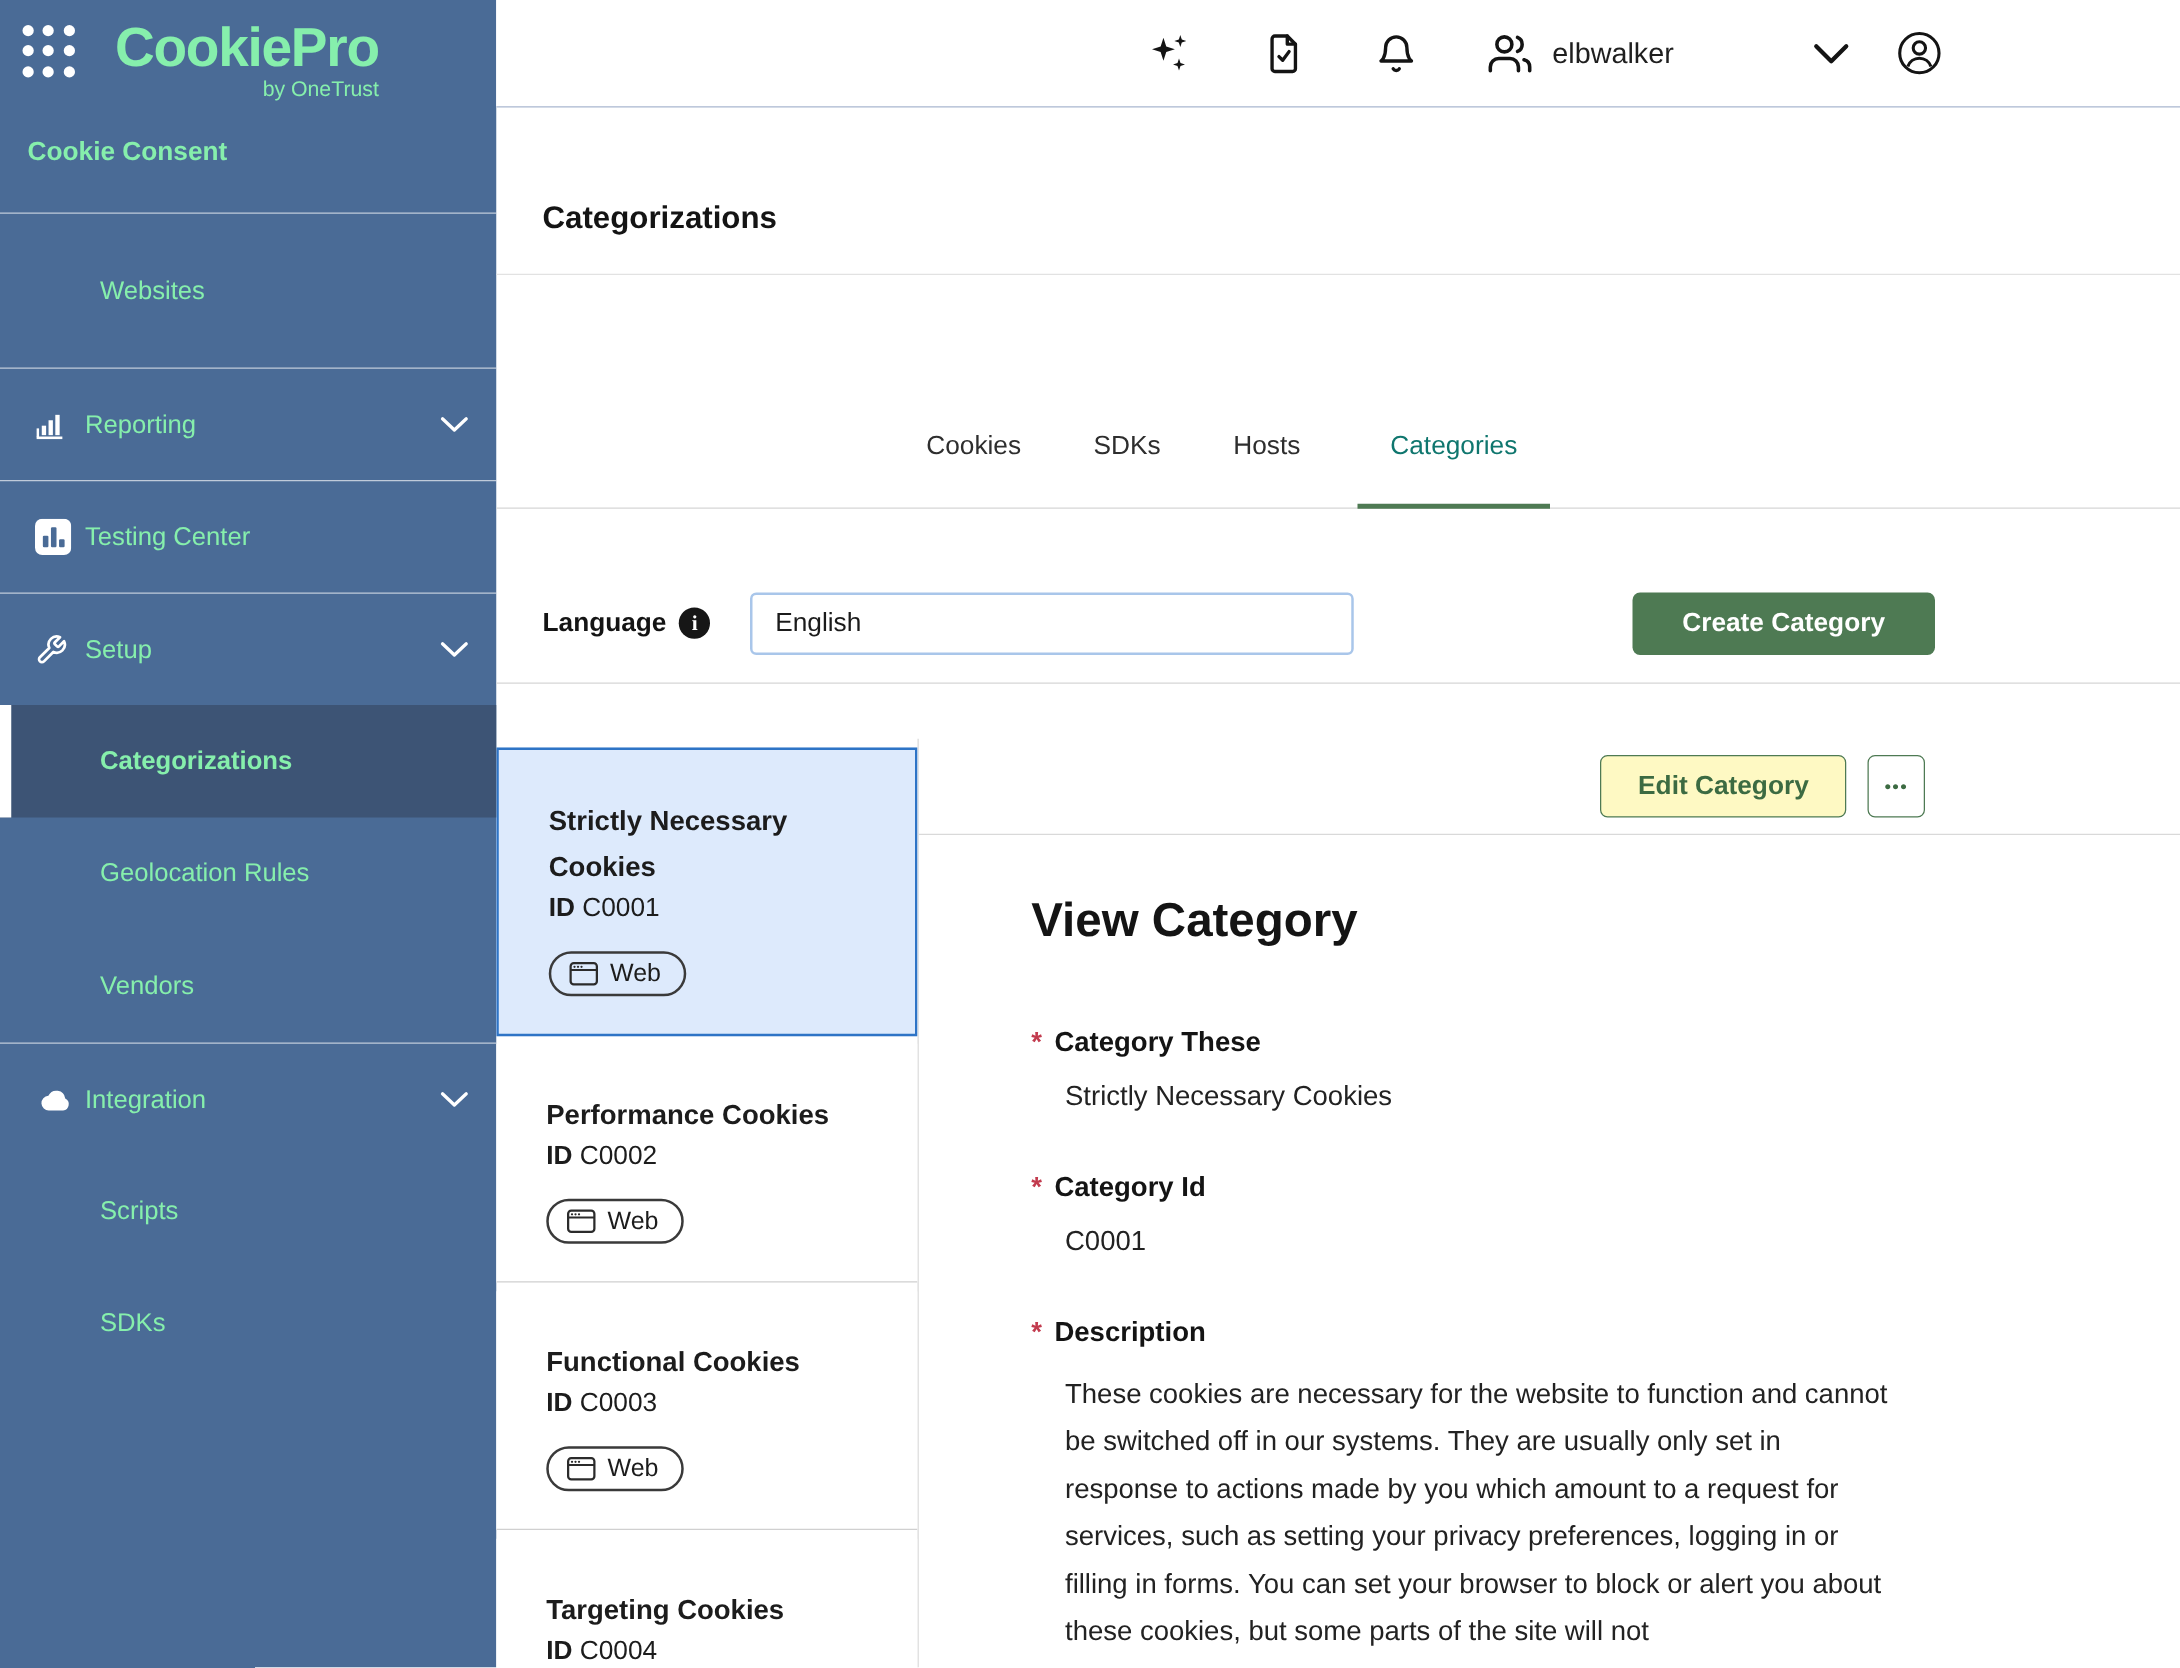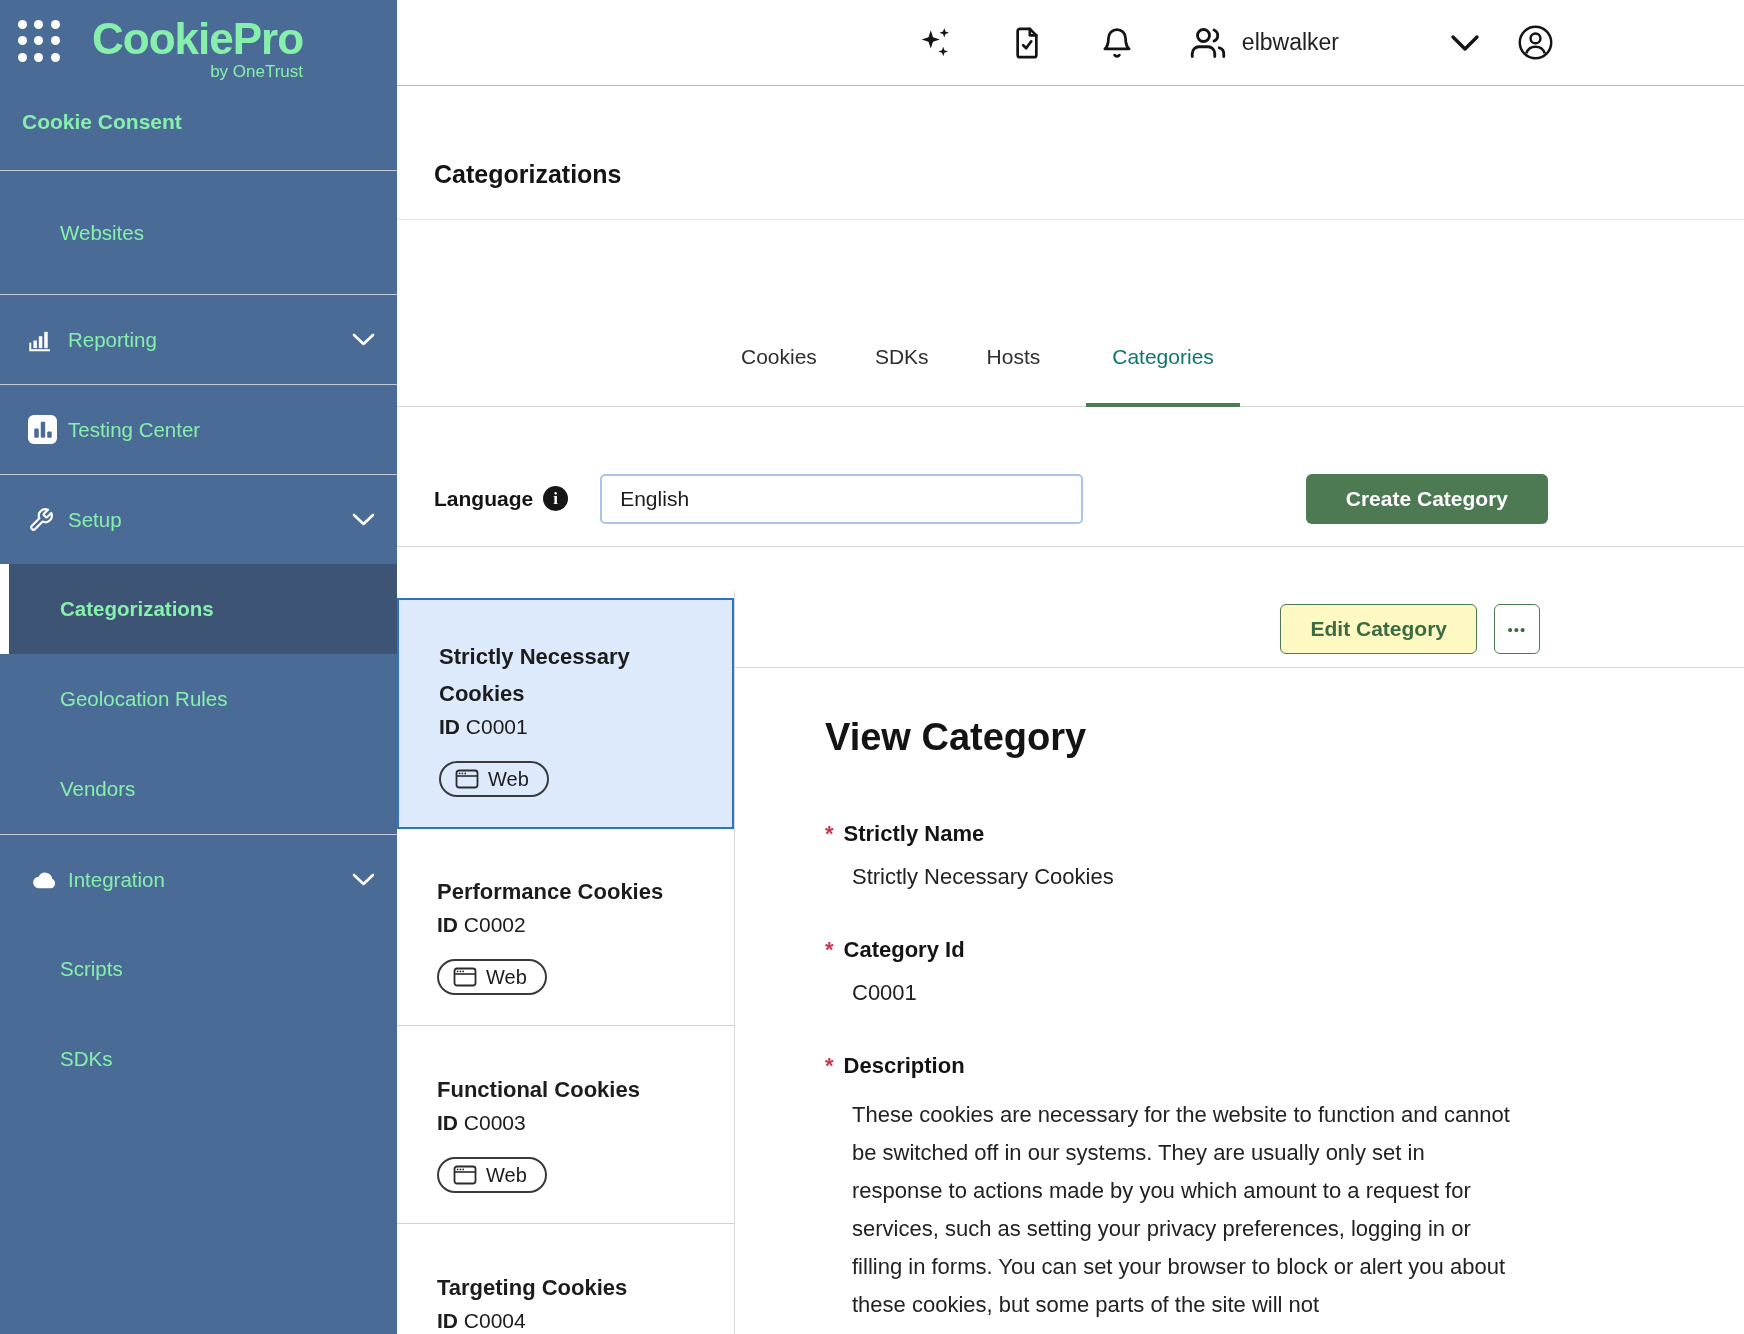--- a/index.html
+++ b/index.html
@@ -13,21 +13,21 @@
   .dots-grid { width:44px; height:44px; margin-top:4px; display:grid; grid-template-columns:repeat(3,1fr); grid-template-rows:repeat(3,1fr); gap:5px; flex-shrink:0; }
   .dots-grid i { width:9px; height:9px; border-radius:50%; background:#fff; }
   .logo-text { margin-left:30px; }
   .logo-name { font-size:44px; font-weight:bold; letter-spacing:-1px; line-height:46px; }
   .logo-sub { font-size:17px; text-align:right; margin-top:0; }
   .module-name { font-size:21px; font-weight:bold; margin-top:28px; padding-left:4px; }
 
   .sb-item { height:90px; display:flex; align-items:center; padding:0 22px 0 28px; font-size:20.5px; position:relative; cursor:pointer; }
   .sb-item.tall { height:123px; }
   .sb-item.bordered { border-top:1px solid rgba(255,255,255,.65); }
-  .sb-item.noicon { padding-left:60px; }
+  .sb-item.noicon { padding-left:80px; }
   .sb-icon { width:40px; flex-shrink:0; display:flex; align-items:center; }
   .sb-item.active { background:#3d5475; font-weight:bold; }
   .sb-item.active::before { content:""; position:absolute; left:0; top:0; bottom:0; width:9px; background:#fff; }
   .sb-chevron { margin-left:auto; display:flex; }
 
   
   .main { flex:1; display:flex; flex-direction:column; min-width:0;gap:44px; }
 
   .topbar { height:86px; background:#fff; border-bottom:1px solid #a9b7cf; display:flex; align-items:center; }
   .topbar-right { margin-left:auto; display:flex; align-items:center; padding-right:190px; }
@@ -322,21 +322,21 @@
         <button class="btn-edit">Edit Category</button>
         <button class="btn-more">•••</button>
       </div>
 
       <div class="detail-body">
         <h2 class="view-heading">View Category</h2>
 
         <div class="field field-1">
           <div class="field-label">
             <span class="req">*</span>
-            <span>Strictly Name</span>
+            <span>Category These</span>
           </div>
           <div class="field-value">Strictly Necessary Cookies</div>
         </div>
 
         <div class="field field-2">
           <div class="field-label">
             <span class="req">*</span>
             <span>Category Id</span>
           </div>
           <div class="field-value">C0001</div>

